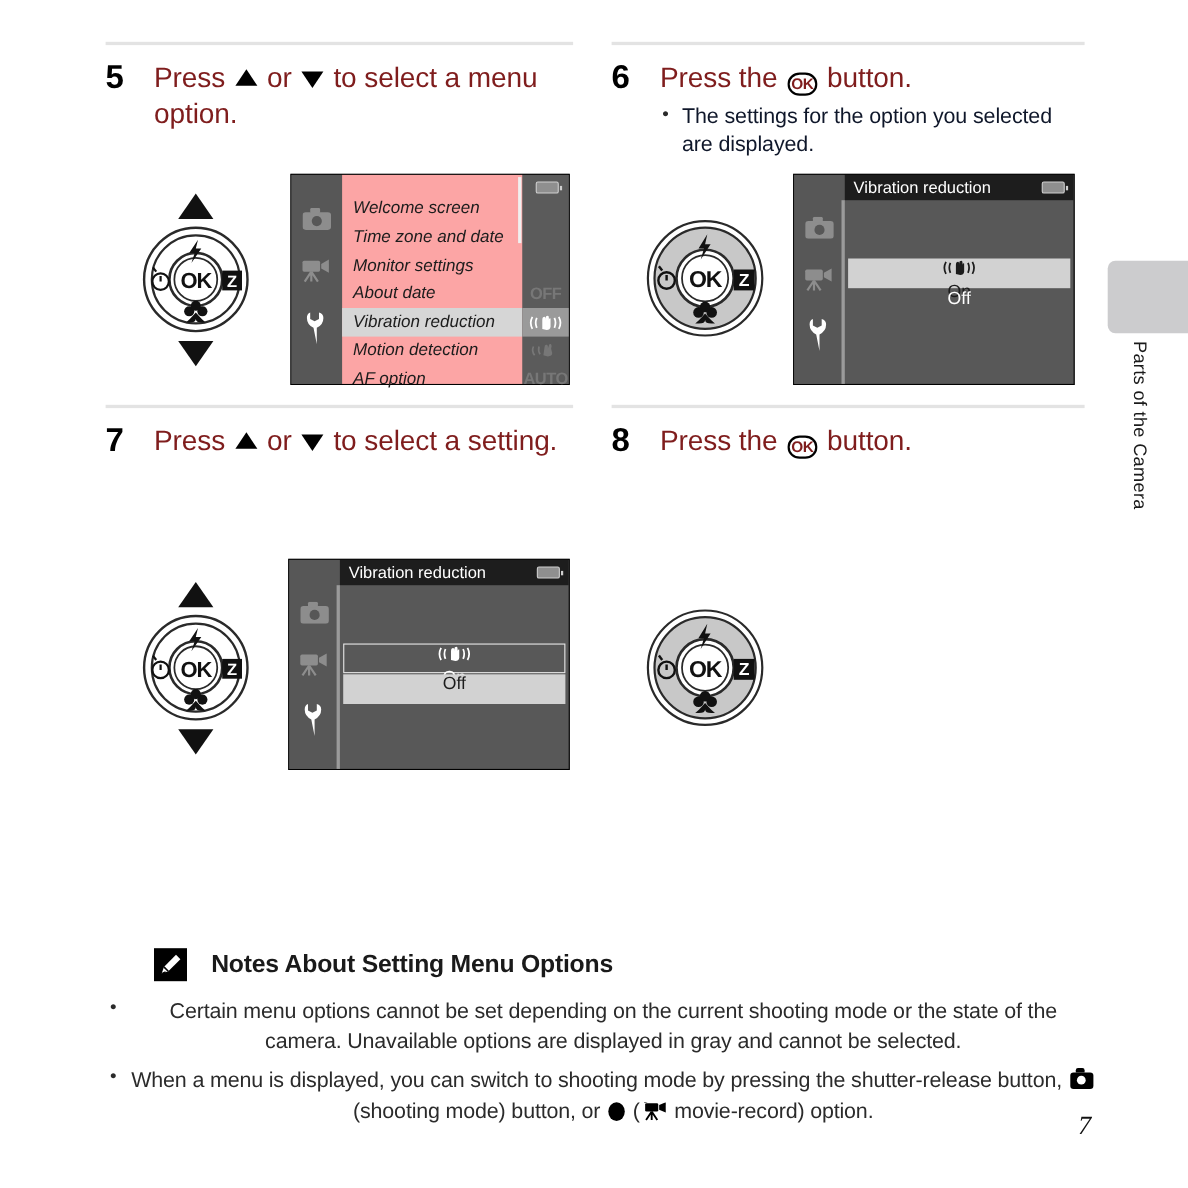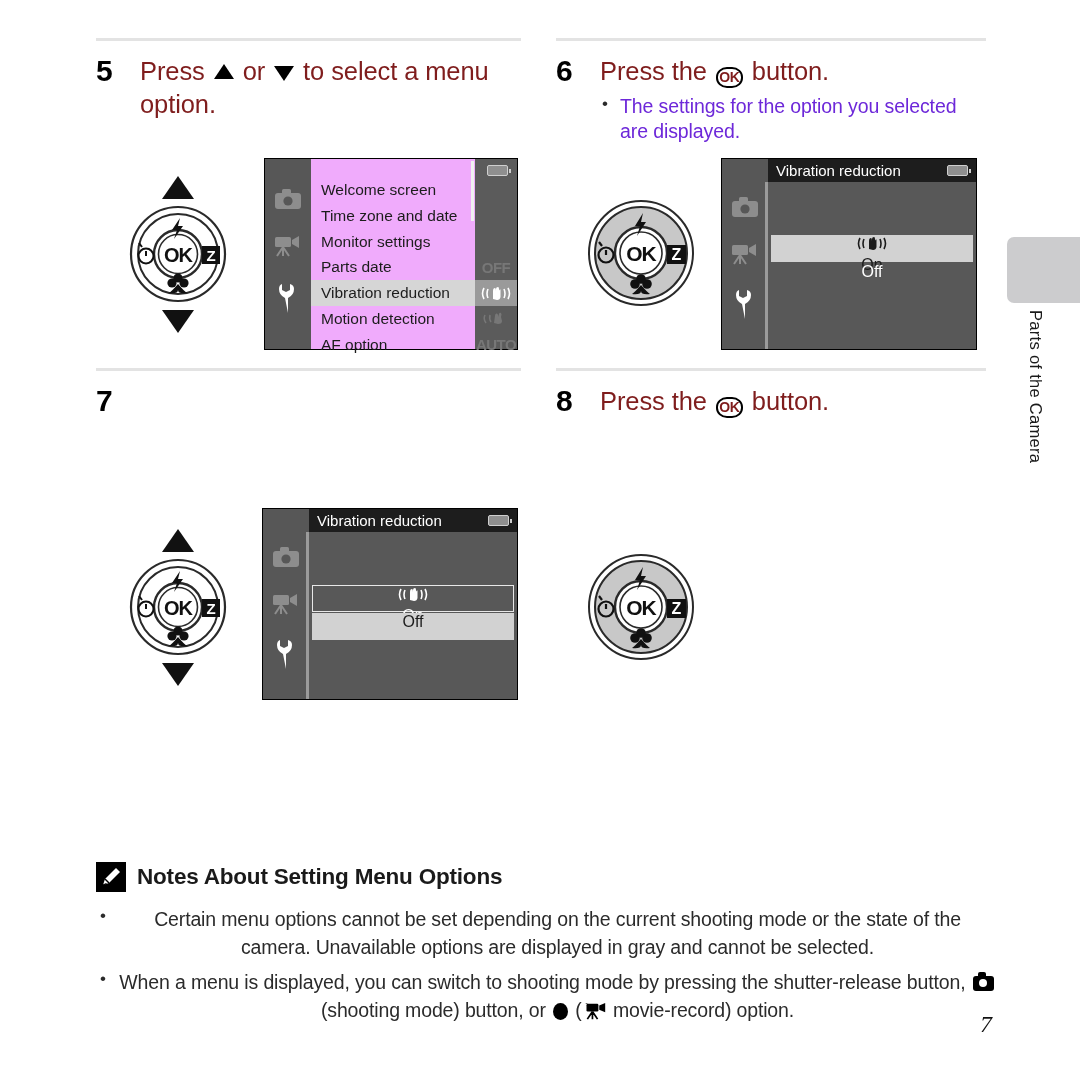--- a/index.html
+++ b/index.html
@@ -68,21 +68,21 @@
 
   .bullets {
     margin-top: 6px;
     margin-left: 44px;
   }
   .bullet {
     position: relative;
     padding-left: 20px;
     font-size: 19.5px;
     line-height: 1.3;
-    color: #6d28d9;
+    color: #0f172a;
     margin-bottom: 1px;
     letter-spacing: -0.1px;
   }
   .bullet::before {
     content: "\2022";
     position: absolute;
     left: 2px; top: -1px;
     font-size: 17px;
     color: #2a2a2a;
   }
@@ -185,21 +185,22 @@
     position: absolute;
     top: 0; right: 0; bottom: 0;
     left: 46px;
   }
 
   
   .menulist {
     position: absolute;
     left: 0; top: 0; bottom: 0;
     right: 42px;
-    background: #f0abfc;
+    background: #fca5a5;
+    font-style: italic;
   }
   .menurow {
     font-size: 15.5px;
     color: #1c1c1c;
     padding: 0 0 0 10px;
     height: 25.8px;
     line-height: 25.8px;
     white-space: nowrap;
     overflow: hidden;
   }
@@ -262,21 +263,21 @@
     background: #cfcfcf;
   }
   .scrollbar {
     position: absolute;
     top: 2px; width: 3px; height: 60px;
     background: #f0f0f0;
   }
 
   
   .notes { position: absolute; left: 96px; top: 862px; width: 900px; }
-  .notes-head { display: flex; align-items: center; gap: 11px; }
+  .notes-head { display: flex; align-items: center; gap: 22px; margin-left: 44px; }
   .pencil-badge {
     width: 30px; height: 30px;
     background: #000;
     position: relative;
     flex: 0 0 30px;
   }
   .notes-title {
     font-weight: bold;
     font-size: 22.5px;
     letter-spacing: -0.2px;
@@ -374,21 +375,21 @@
             <path d="M11 30 L8 15 Q2 12 2 6 Q2 2 5 1 L5 7 L9 9 L13 7 L13 1 Q17 2 17 6 Q17 12 11 15 Z" fill="#ffffff"></path>
           </svg>
       </div>
     </div>
     <div class="lcd-body">
       <div class="menulist">
         <div class="scrollbar" style="right:1px;"></div>
         <div class="menurow" style="margin-top:18px;">Welcome screen</div>
         <div class="menurow">Time zone and date</div>
         <div class="menurow">Monitor settings</div>
-        <div class="menurow">Parts date</div>
+        <div class="menurow">About date</div>
         <div class="menurow sel">Vibration reduction</div>
         <div class="menurow">Motion detection</div>
         <div class="menurow">AF option</div>
       </div>
       <div class="iconcol">
         <div class="batt" style="top:6px;right:9px;"></div>
         <div class="iconcell" style="margin-top:18px;"></div>
         <div class="iconcell"></div>
         <div class="iconcell"></div>
         <div class="iconcell">OFF</div>
@@ -483,20 +484,21 @@
         <span class="opt-icon"></span>
         <span>Off</span>
       </div>
     </div>
   </div>
 
   <div class="col col-left" style="top:368px;">
     <div class="rule"></div>
     <div class="step-head">
       <div class="step-num">7</div>
+      <div class="step-text"><span>Press </span><span class="tri-up"></span><span> or </span><span class="tri-dn"></span><span> to select a setting.</span></div>
     </div>
   </div>
 
   <svg style="position:absolute;left:128px;top:525px;" width="100" height="165" viewBox="0 0 100 165">
     <polygon points="50,4 66,27 34,27" fill="#111"></polygon>
     <polygon points="50,161 66,138 34,138" fill="#111"></polygon>
     <circle cx="50" cy="82" r="47" fill="#fff" stroke="#2a2a2a" stroke-width="2.2"></circle>
     <circle cx="50" cy="82" r="40" fill="#fff" stroke="#2a2a2a" stroke-width="2"></circle>
     <circle cx="50" cy="82" r="24" fill="#fff" stroke="#2a2a2a" stroke-width="2.4"></circle>
     <circle cx="50" cy="82" r="19.5" fill="#fff" stroke="#2a2a2a" stroke-width="1.6"></circle>

